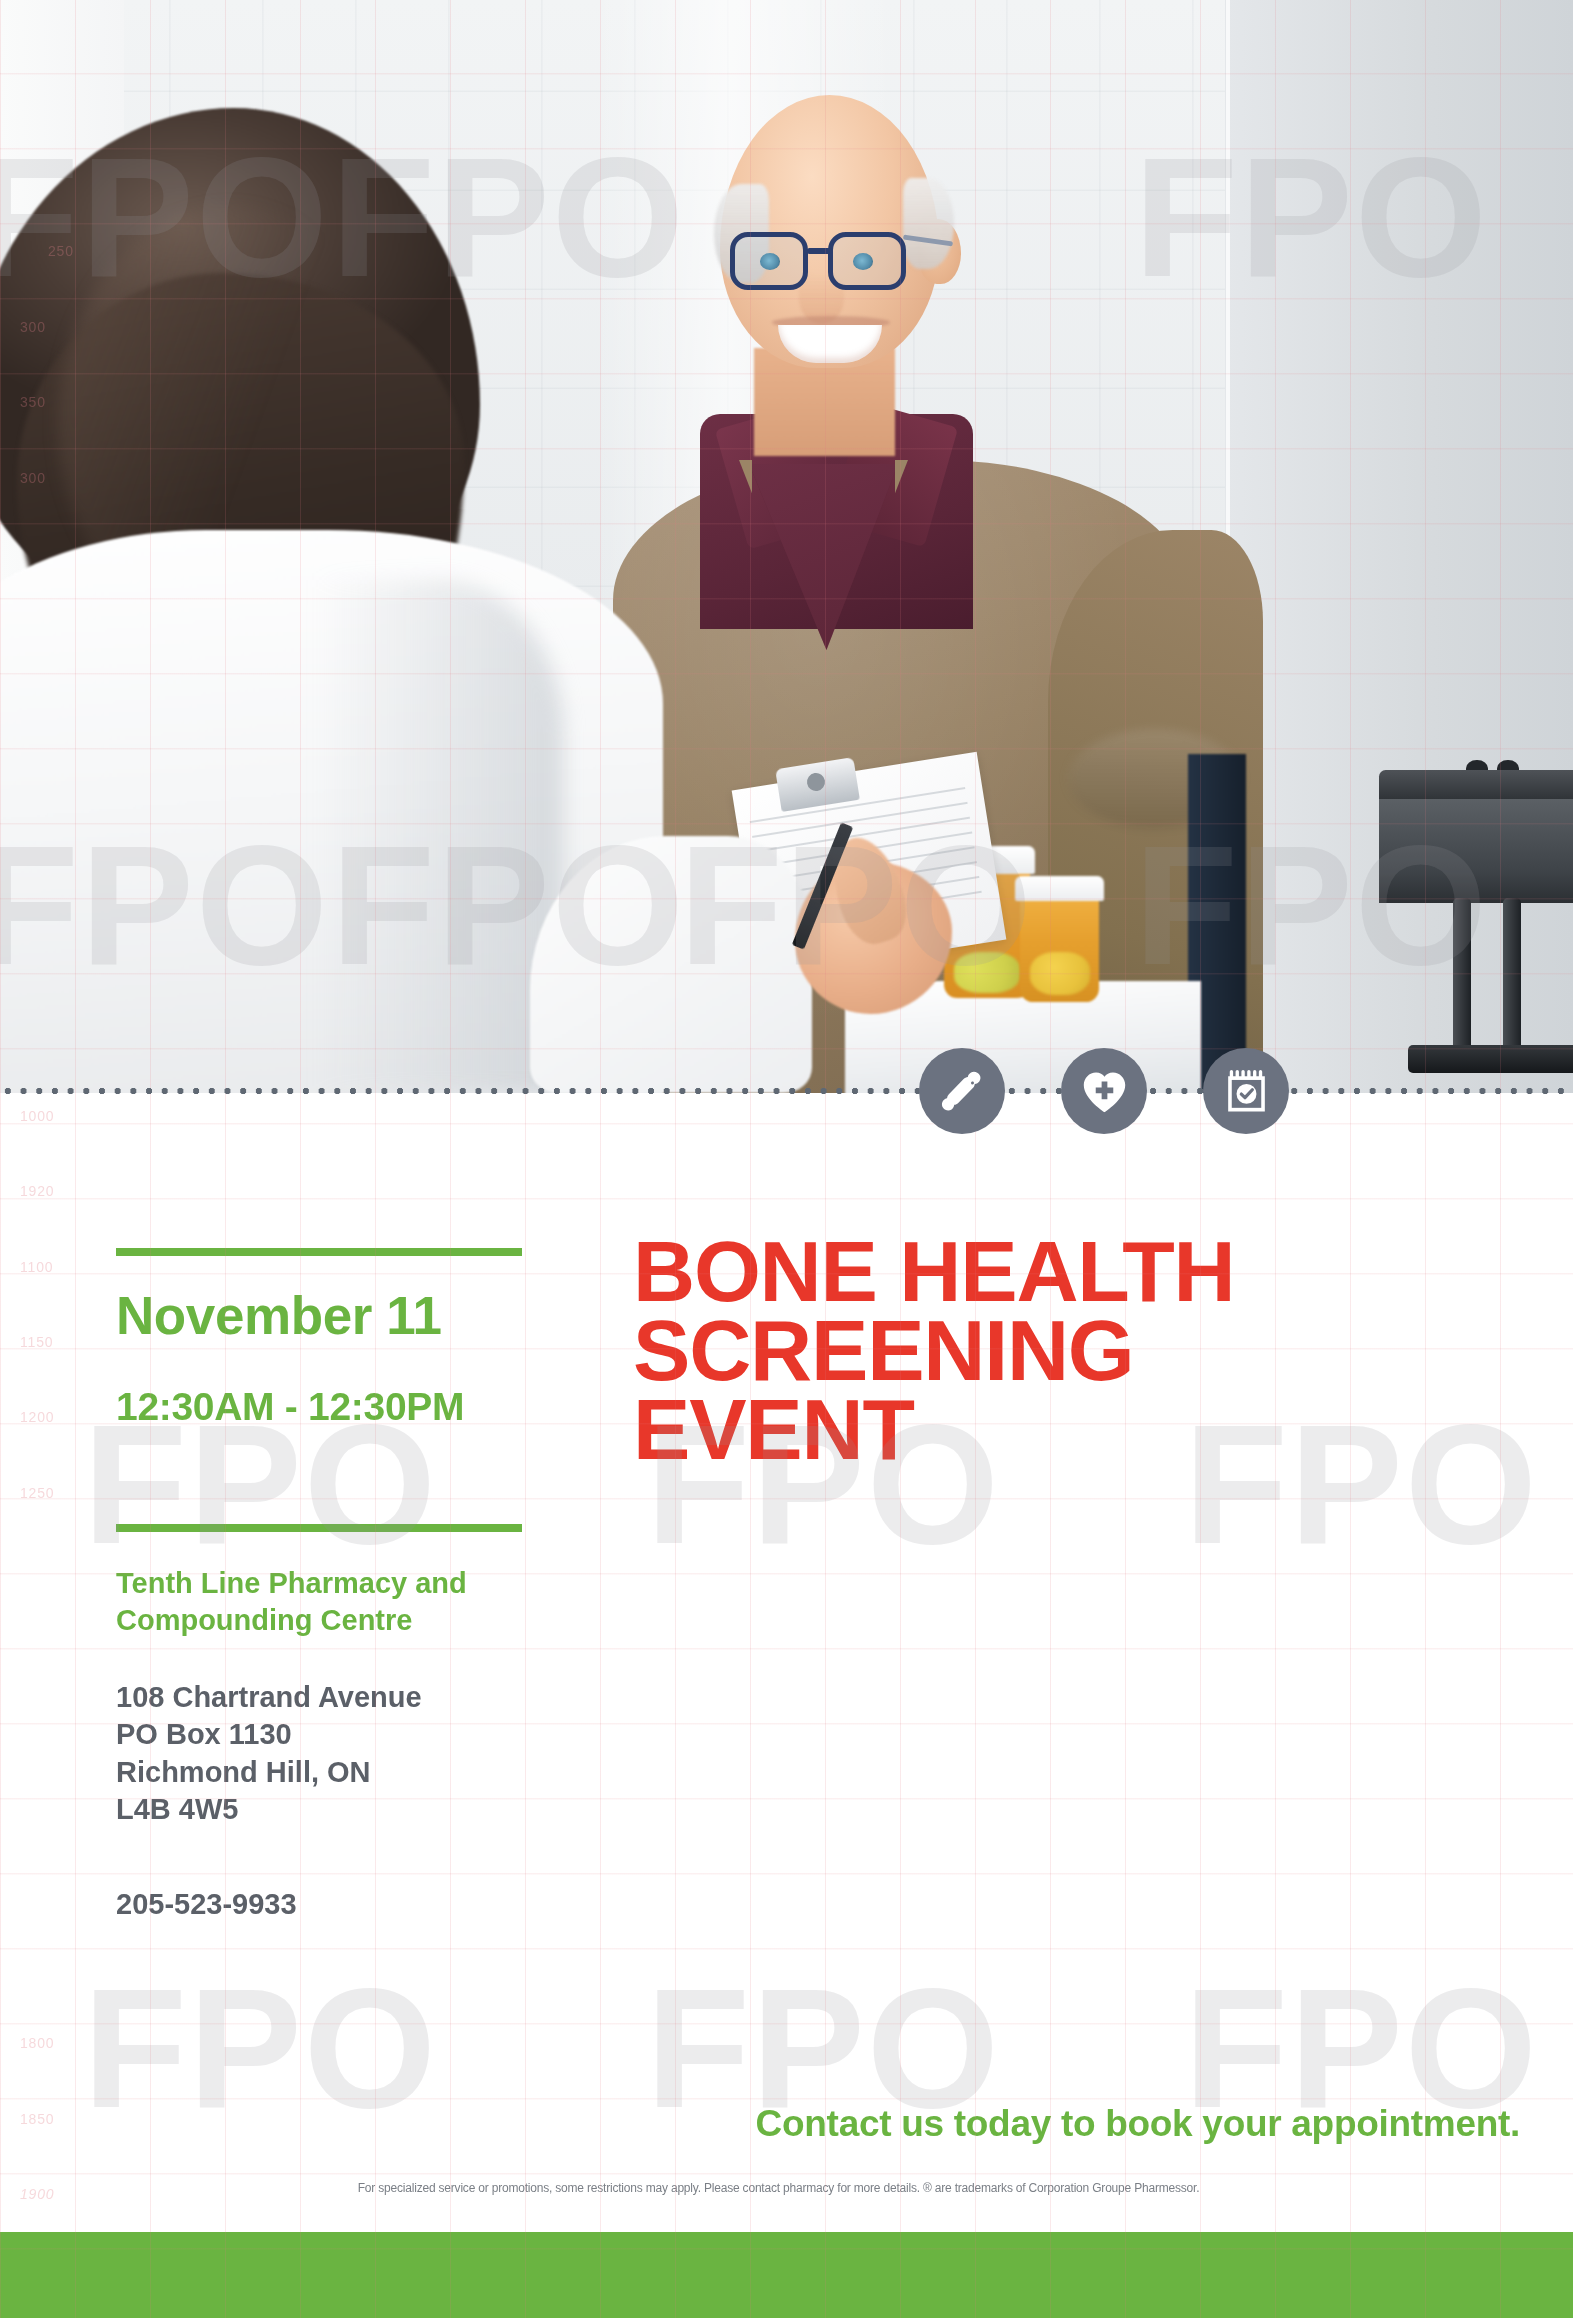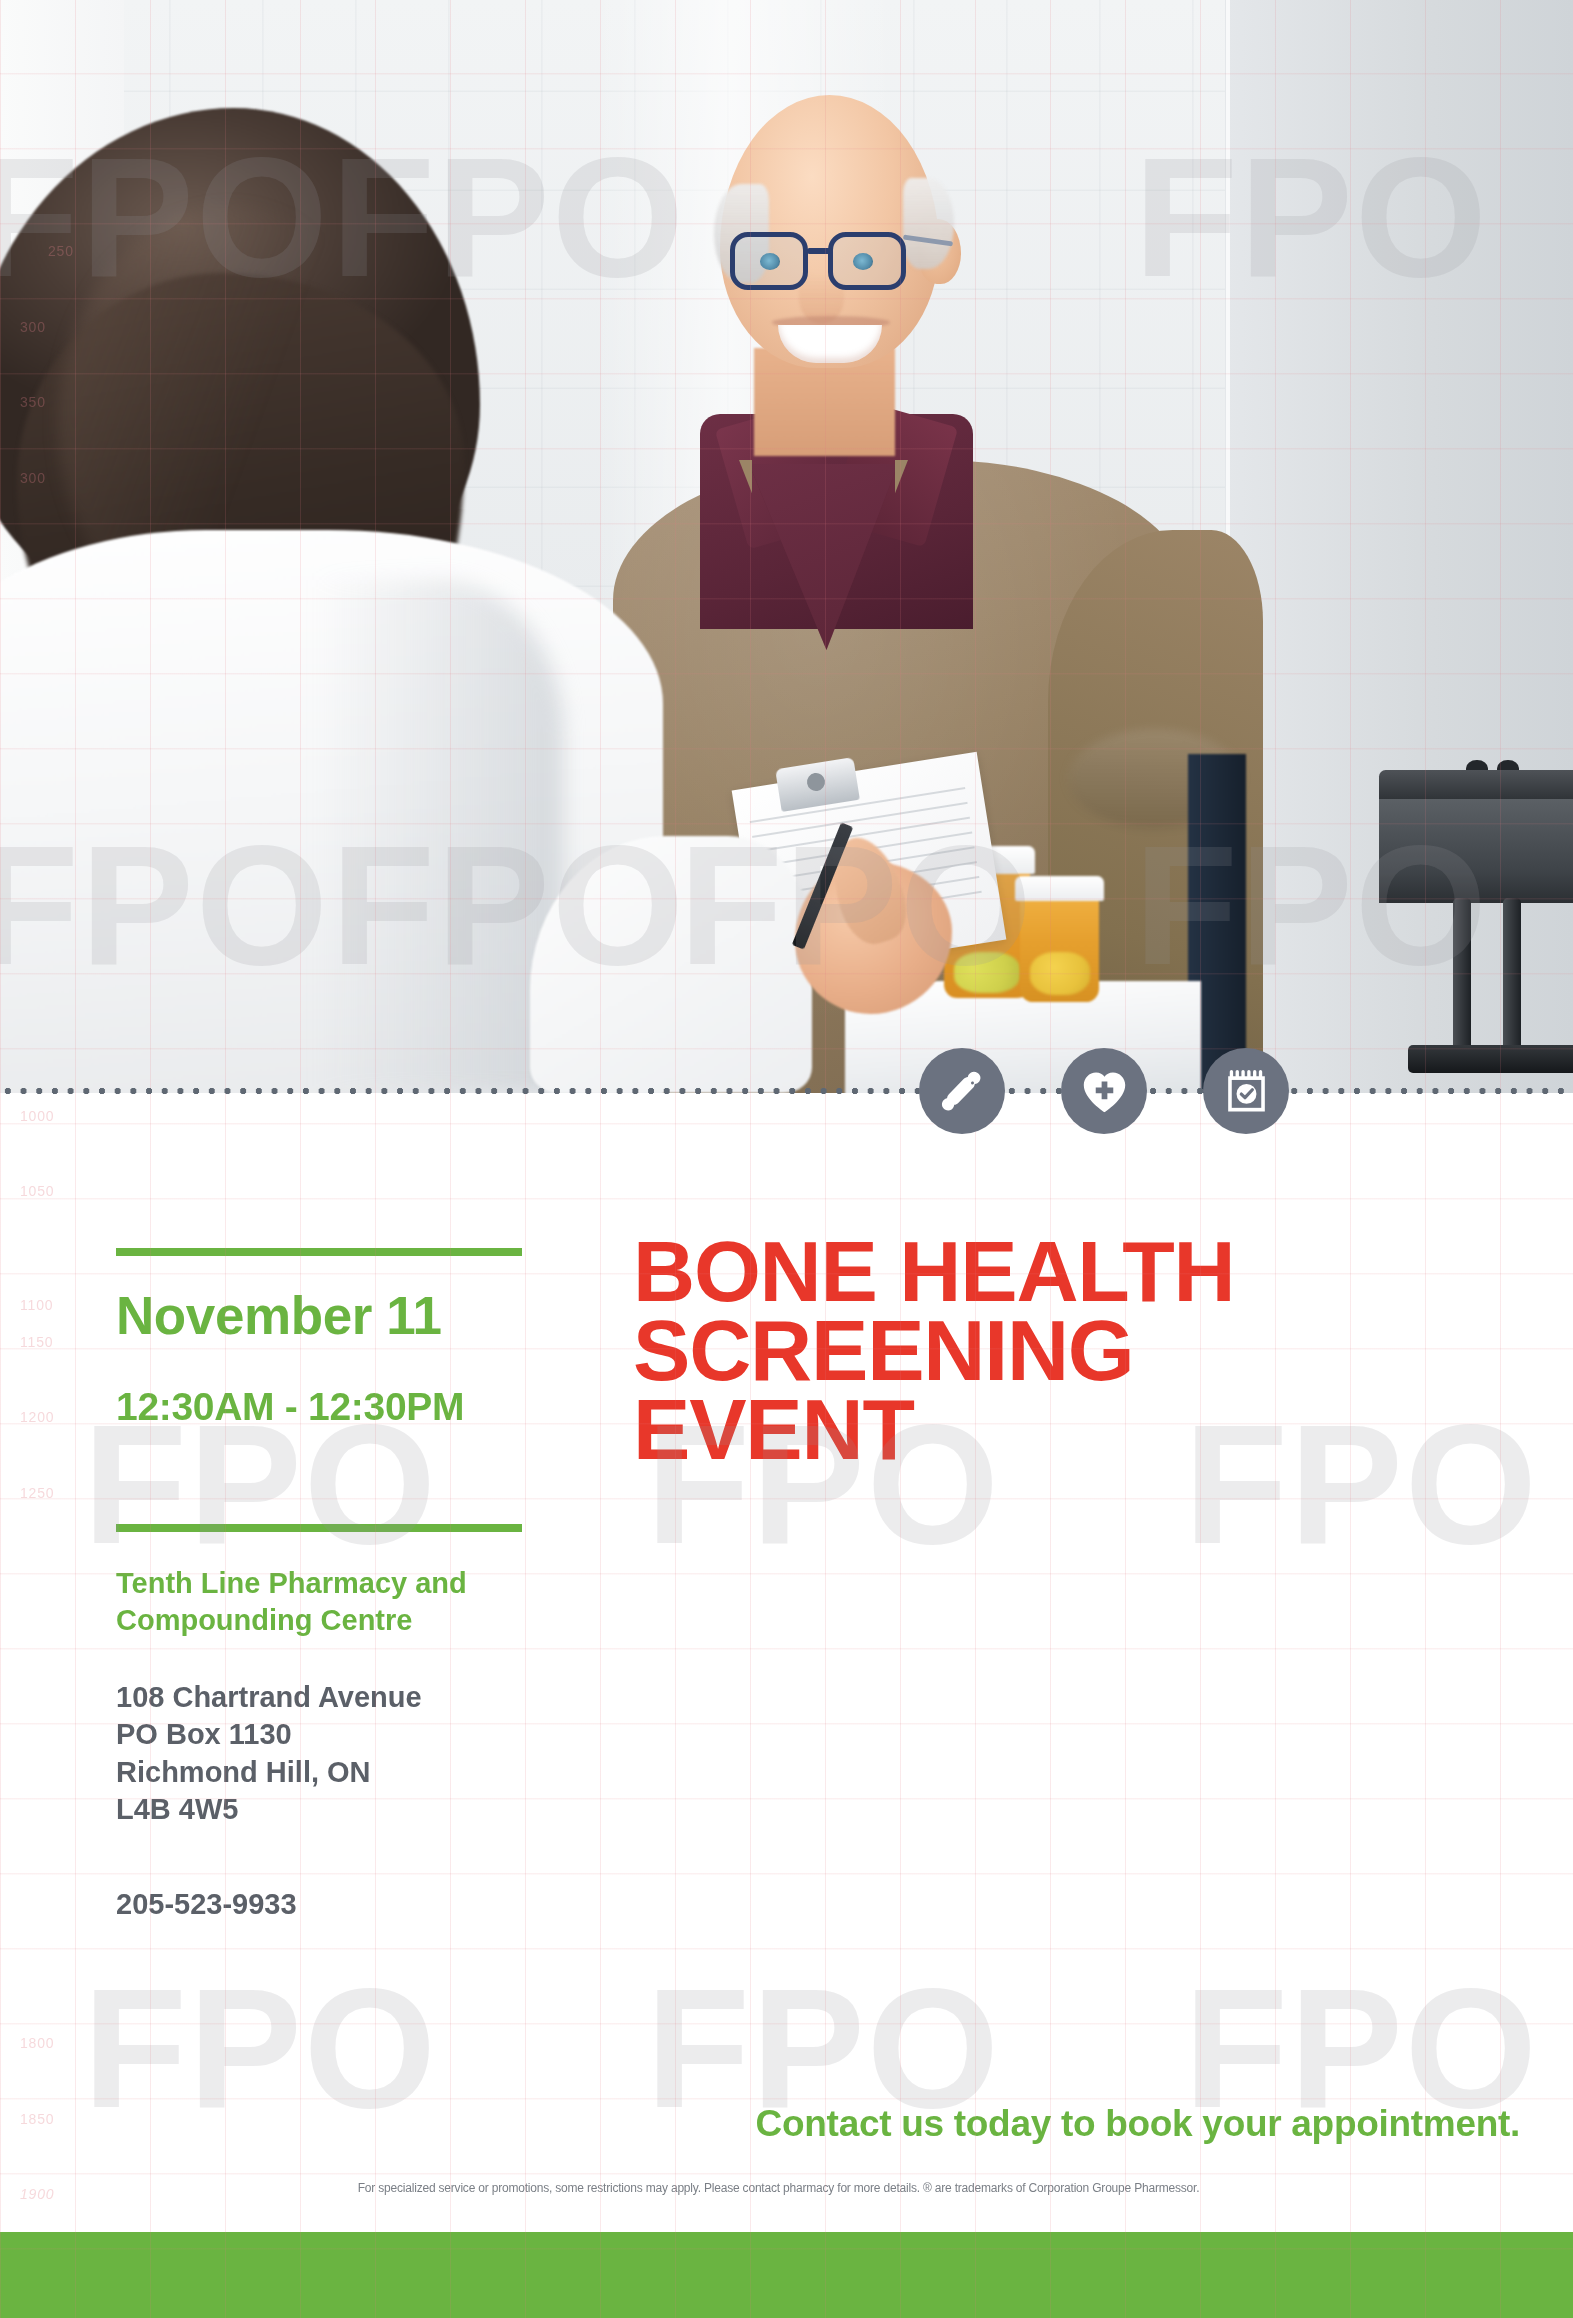--- a/index.html
+++ b/index.html
@@ -713,22 +713,22 @@
       <div class="fpo" style="left: 83px; top: 1963px;">FPO</div>
       <div class="fpo" style="left: 646px; top: 1963px;">FPO</div>
       <div class="fpo" style="left: 1184px; top: 1963px;">FPO</div>
     </div>
   <div class="grid-layer">
       <div class="grid-label" style="left: 20px; top: 243px; margin-left: 28px;">250</div>
       <div class="grid-label" style="left: 20px; top: 319px;">300</div>
       <div class="grid-label" style="left: 20px; top: 394px;">350</div>
       <div class="grid-label" style="left: 20px; top: 470px;">300</div>
       <div class="grid-label" style="left: 20px; top: 1108px; text-align: right;">1000</div>
-      <div class="grid-label" style="left: 20px; top: 1183px;">1050</div>
-      <div class="grid-label" style="left: 20px; top: 1259px; margin-top: 38px;">1100</div>
+      <div class="grid-label" style="left: 20px; top: 1183px;">1920</div>
+      <div class="grid-label" style="left: 20px; top: 1259px;">1100</div>
       <div class="grid-label" style="left: 20px; top: 1334px;">1150</div>
       <div class="grid-label" style="left: 20px; top: 1409px;">1200</div>
       <div class="grid-label" style="left: 20px; top: 1485px;">1250</div>
       <div class="grid-label" style="left: 20px; top: 2035px;">1800</div>
       <div class="grid-label" style="left: 20px; top: 2111px;">1850</div>
       <div class="grid-label" style="left: 20px; top: 2186px; font-style: italic;">1900</div>
     </div>
 
 </div>
 

